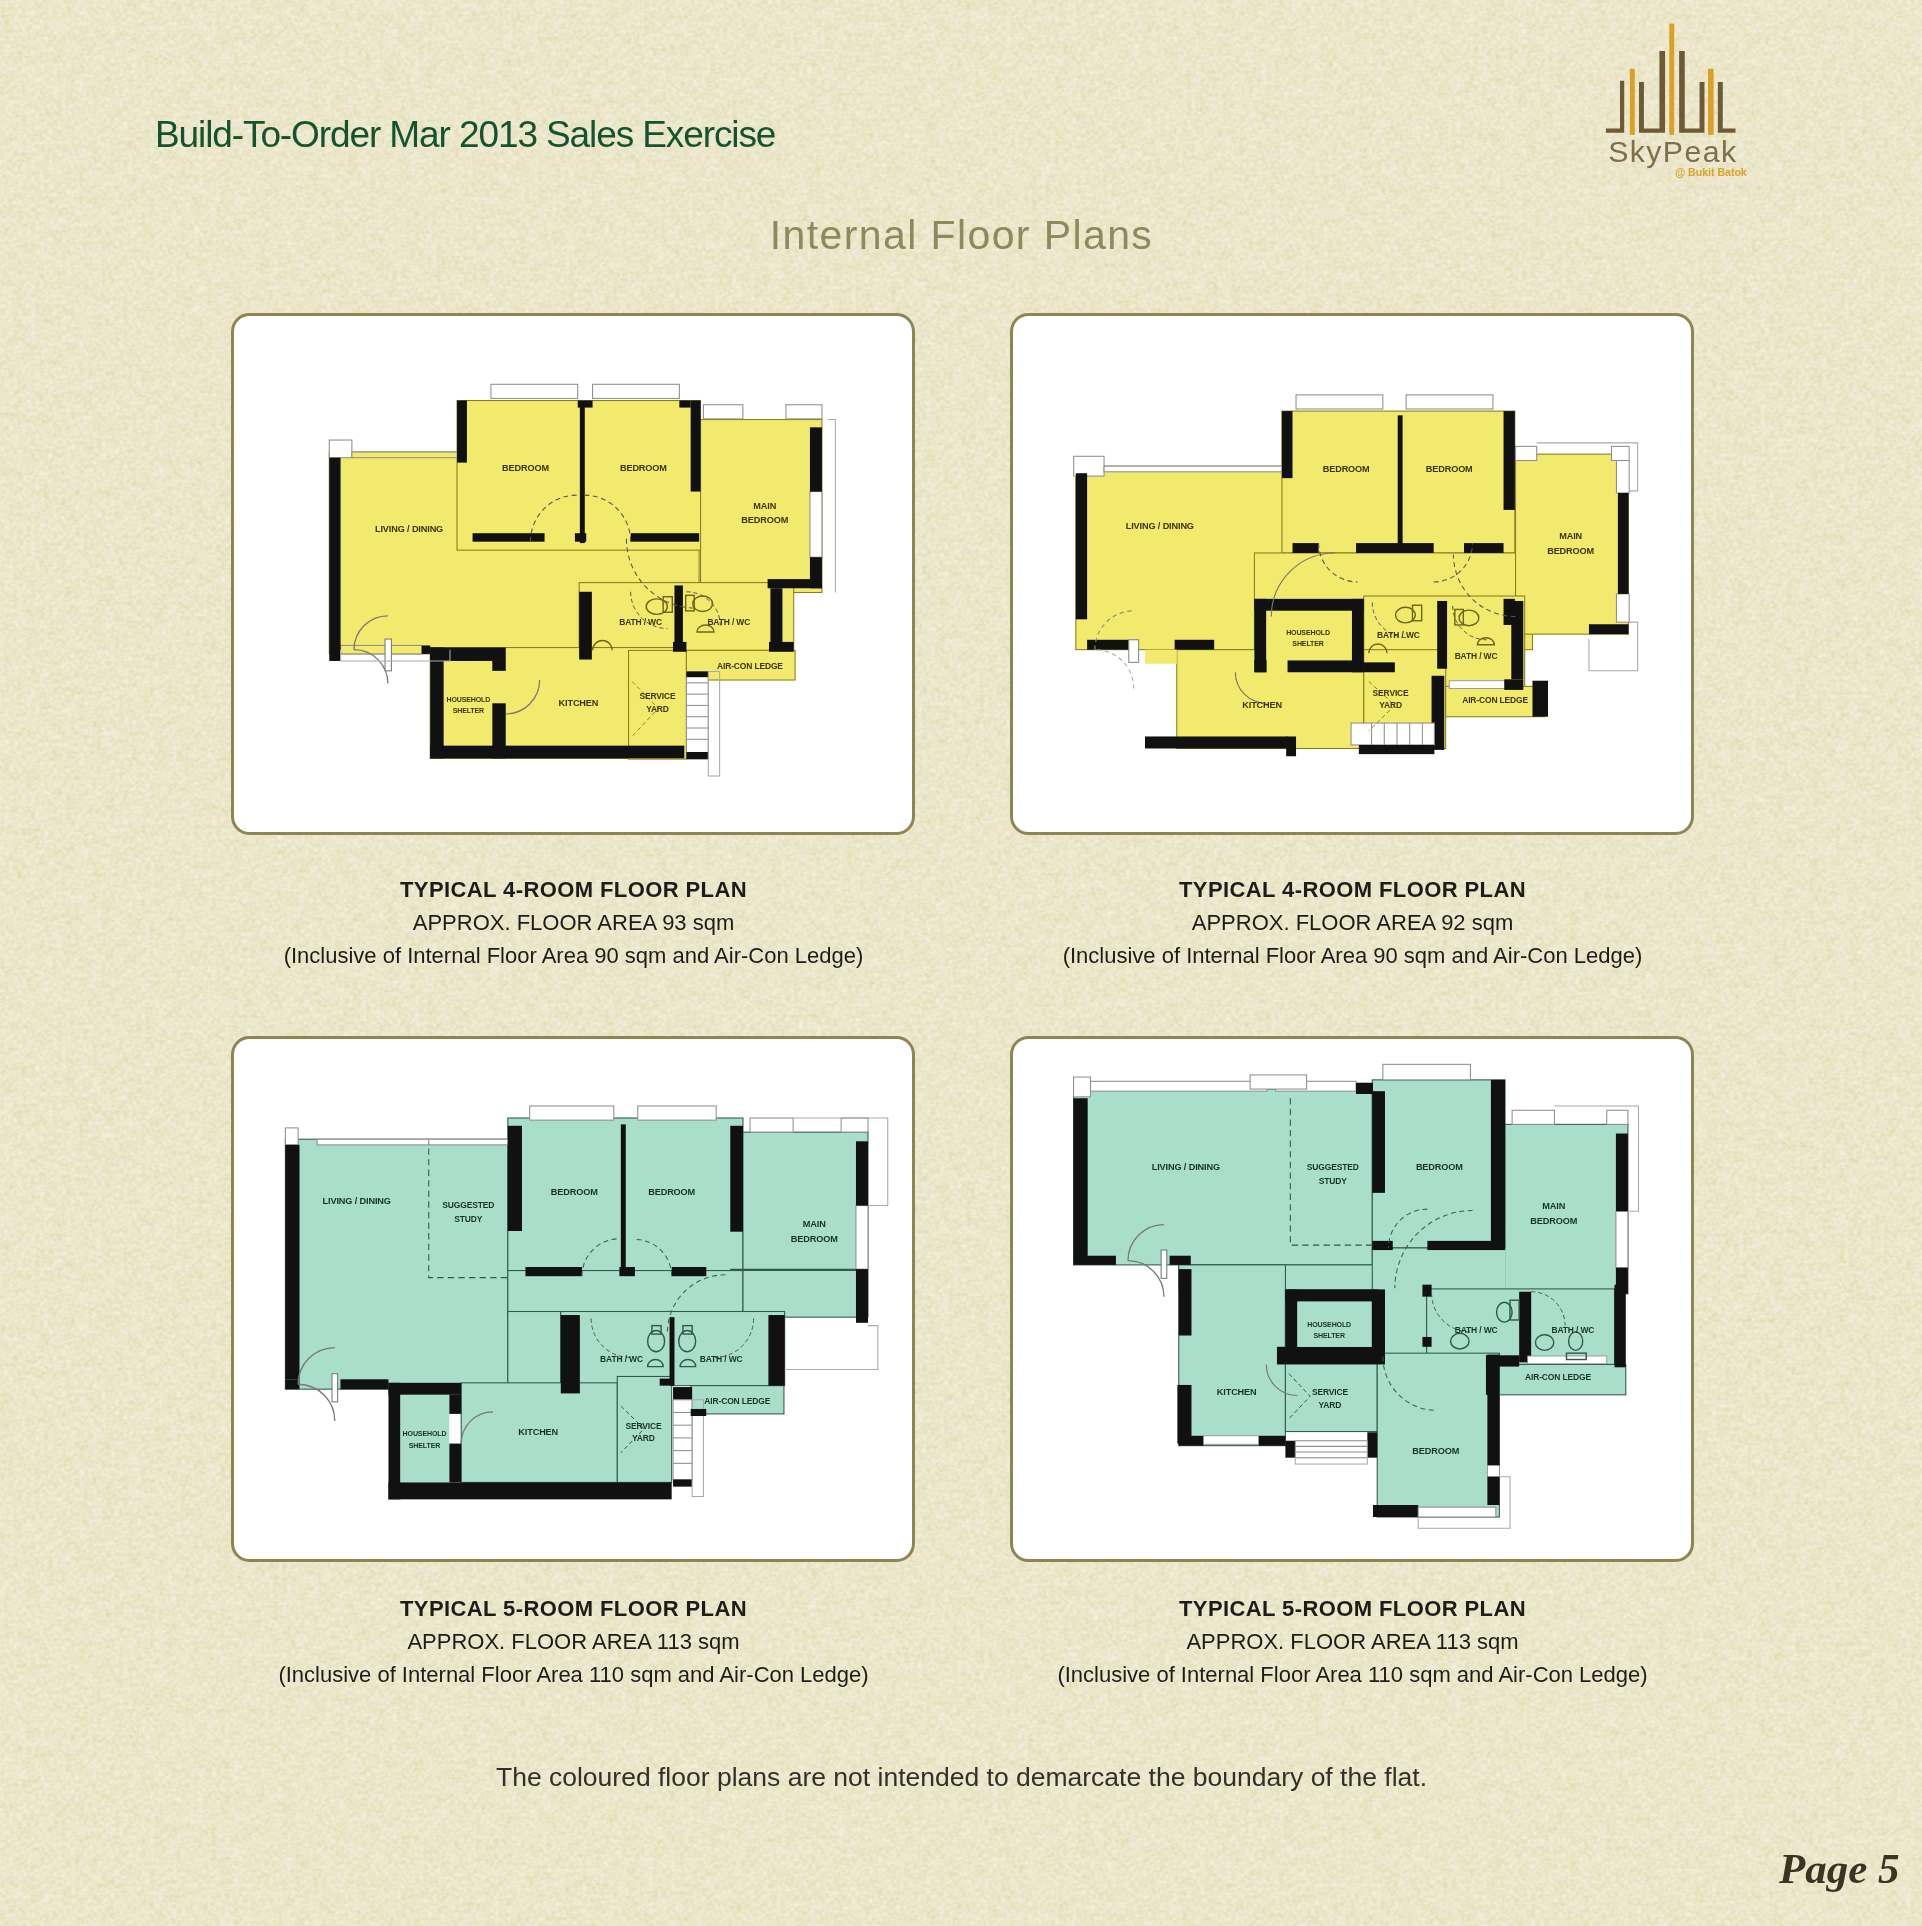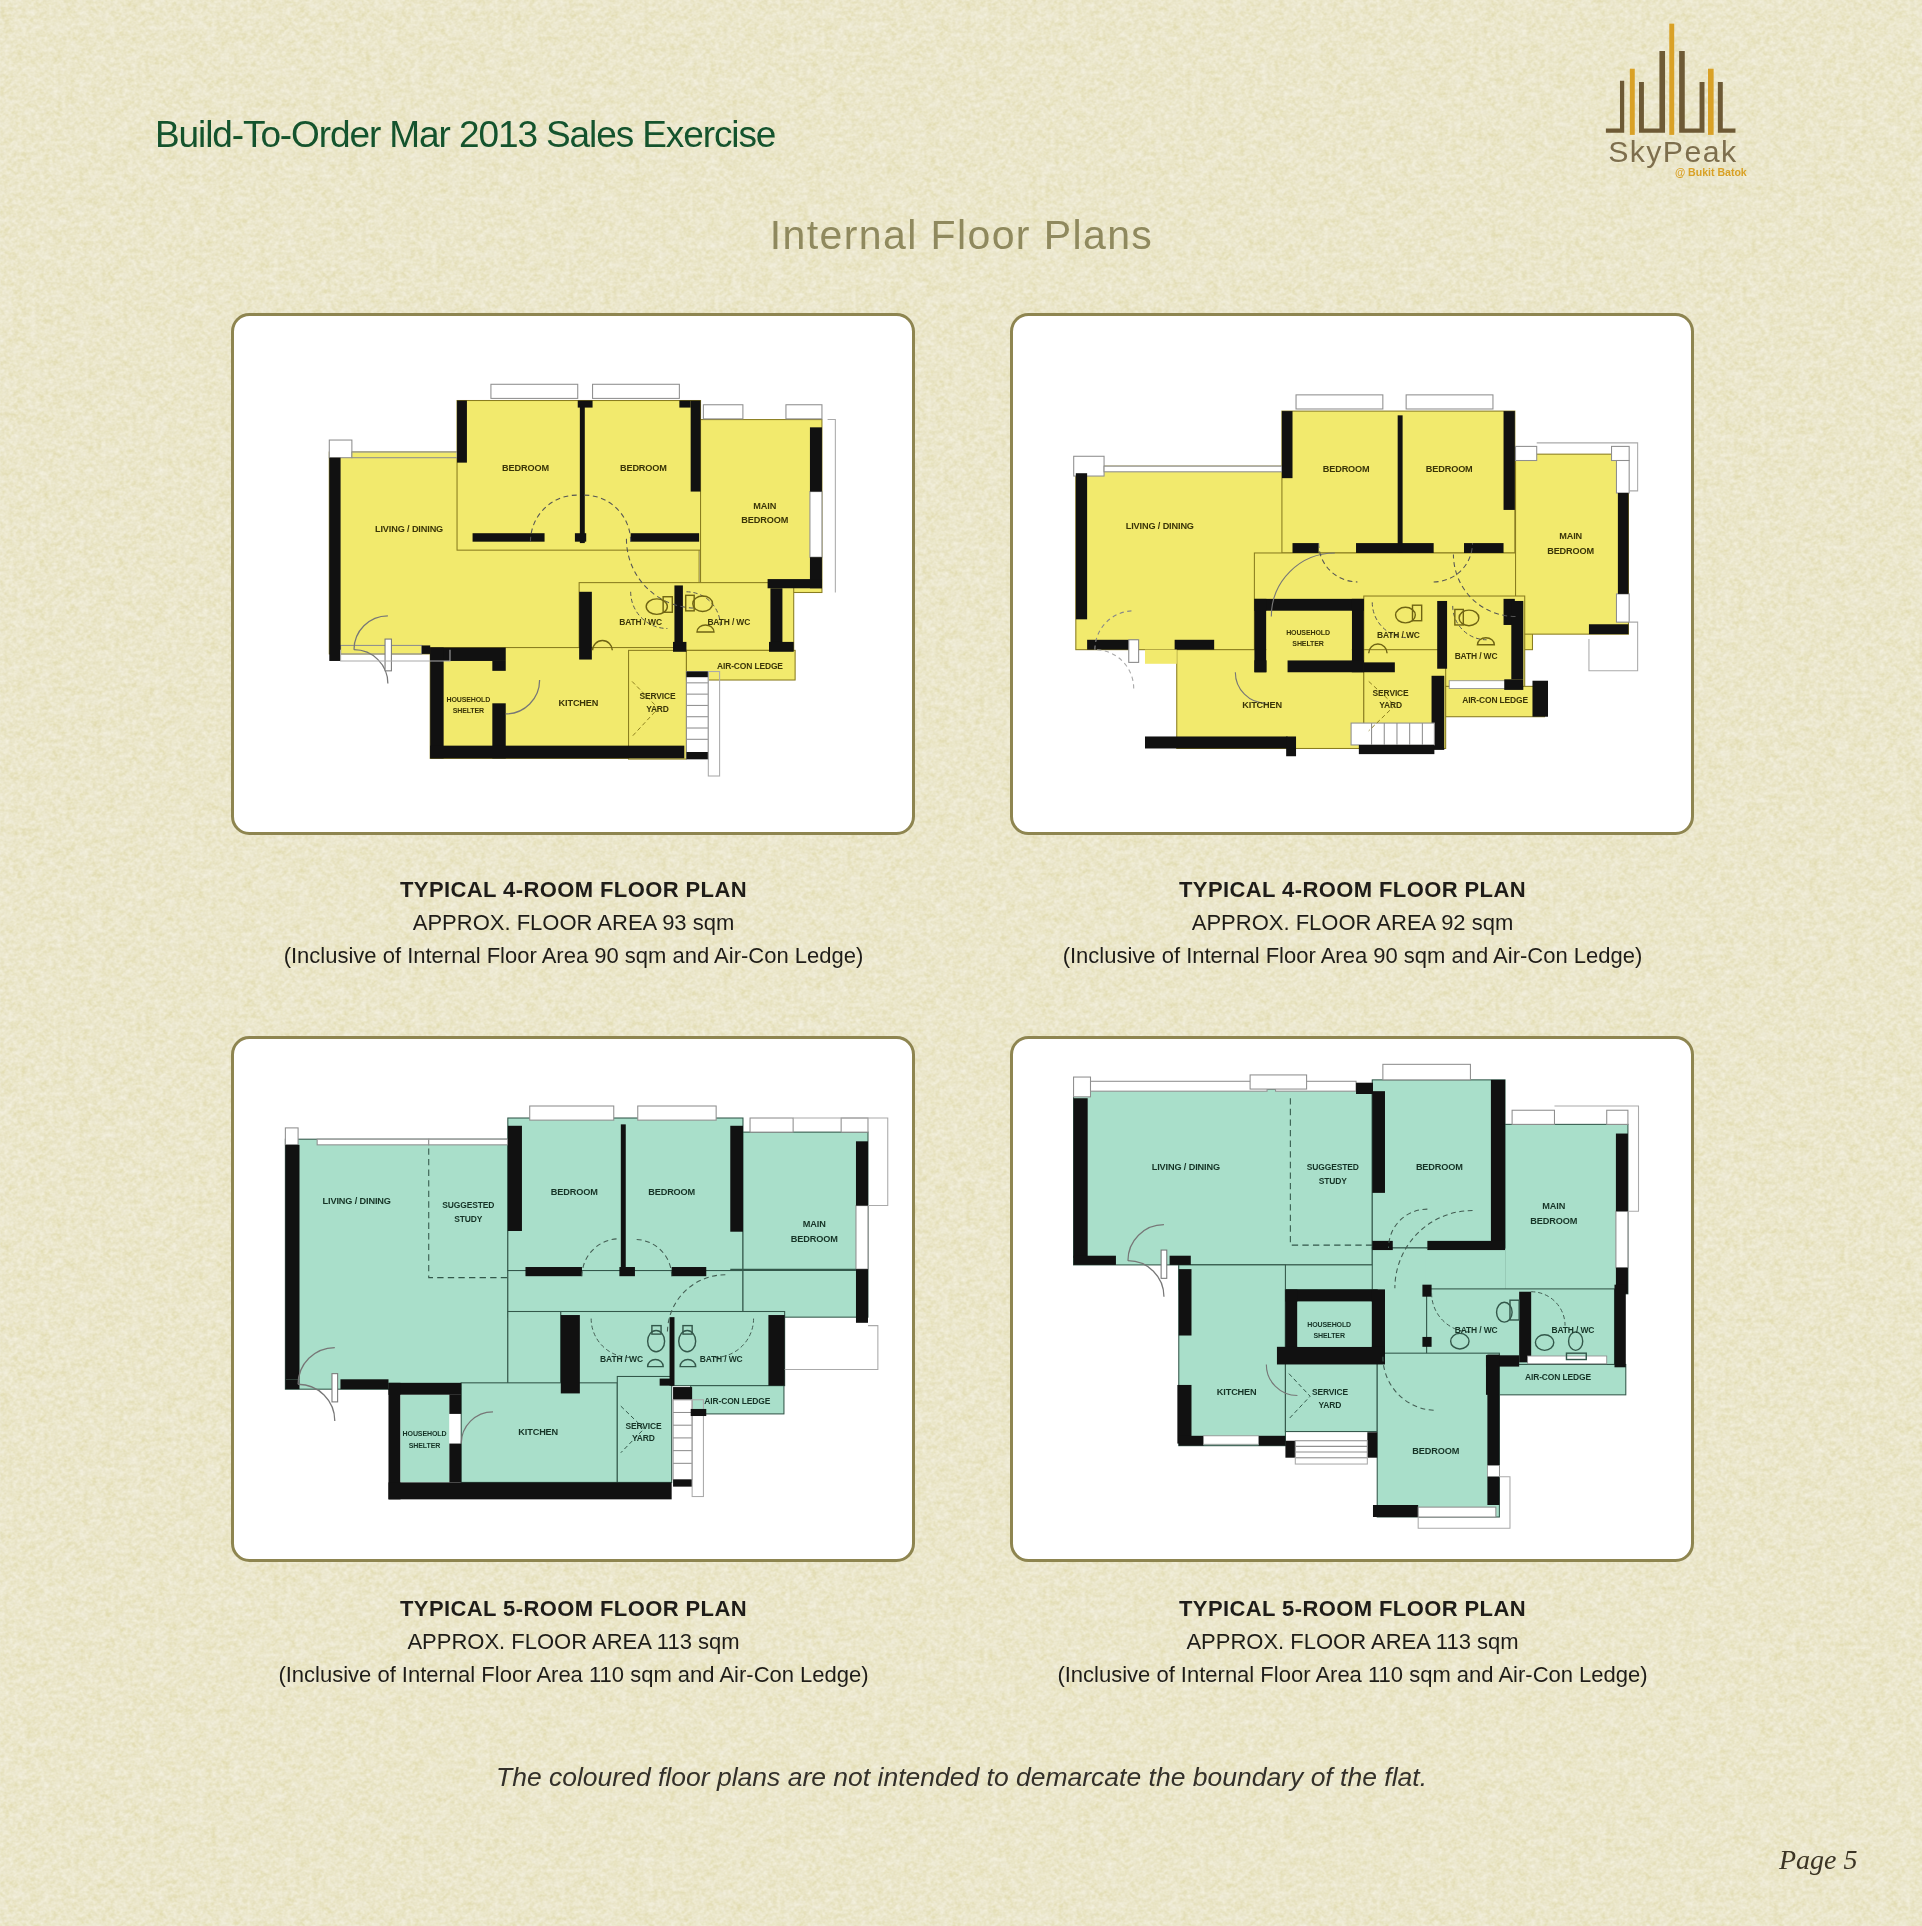--- a/index.html
+++ b/index.html
@@ -59,23 +59,23 @@
 <div class="panel" style="left:1010px;top:1036px;height:520px;"></div>
 
 <div class="cap" style="left:231px;top:873px;"><b>TYPICAL 4-ROOM FLOOR PLAN</b><br>APPROX. FLOOR AREA 93 sqm<br>(Inclusive of Internal Floor Area 90 sqm and Air-Con Ledge)</div>
 
 <div class="cap" style="left:1010px;top:873px;"><b>TYPICAL 4-ROOM FLOOR PLAN</b><br>APPROX. FLOOR AREA 92 sqm<br>(Inclusive of Internal Floor Area 90 sqm and Air-Con Ledge)</div>
 
 <div class="cap" style="left:231px;top:1592px;"><b>TYPICAL 5-ROOM FLOOR PLAN</b><br>APPROX. FLOOR AREA 113 sqm<br>(Inclusive of Internal Floor Area 110 sqm and Air-Con Ledge)</div>
 
 <div class="cap" style="left:1010px;top:1592px;"><b>TYPICAL 5-ROOM FLOOR PLAN</b><br>APPROX. FLOOR AREA 113 sqm<br>(Inclusive of Internal Floor Area 110 sqm and Air-Con Ledge)</div>
 
-<div class="abs" style="left:0;top:1762px;width:1923px;text-align:center;font-style:italic;font-size:26.5px;color:#33302a;">The coloured floor plans are not intended to demarcate the boundary of the flat.</div>
-
-<div class="abs" style="left:1779px;top:1844px;font-family:'Liberation Serif',serif;font-style:italic;font-weight:normal;font-size:28px;color:#3b3425;">Page 5</div>
+<div class="abs" style="left:0;top:1762px;width:1923px;text-align:center;font-size:26.5px;color:#33302a;">The coloured floor plans are not intended to demarcate the boundary of the flat.</div>
+
+<div class="abs" style="left:1779px;top:1844px;font-family:'Liberation Serif',serif;font-style:italic;font-weight:bold;font-size:43px;color:#3b3425;">Page 5</div>
 
 <svg class="abs" style="left:231px;top:313px" width="685" height="523" viewBox="0 0 970 741">
   <g stroke-linecap="butt">
 
   <rect x="139" y="197" width="524" height="286" fill="#f2ea6d" stroke="#8a7d20" stroke-width="1.5"></rect>
 
   <rect x="320" y="124" width="345" height="212" fill="#f2ea6d" stroke="#8a7d20" stroke-width="1.5"></rect>
 
   <rect x="665" y="151" width="172" height="245" fill="#f2ea6d" stroke="#8a7d20" stroke-width="1.5"></rect>
 

